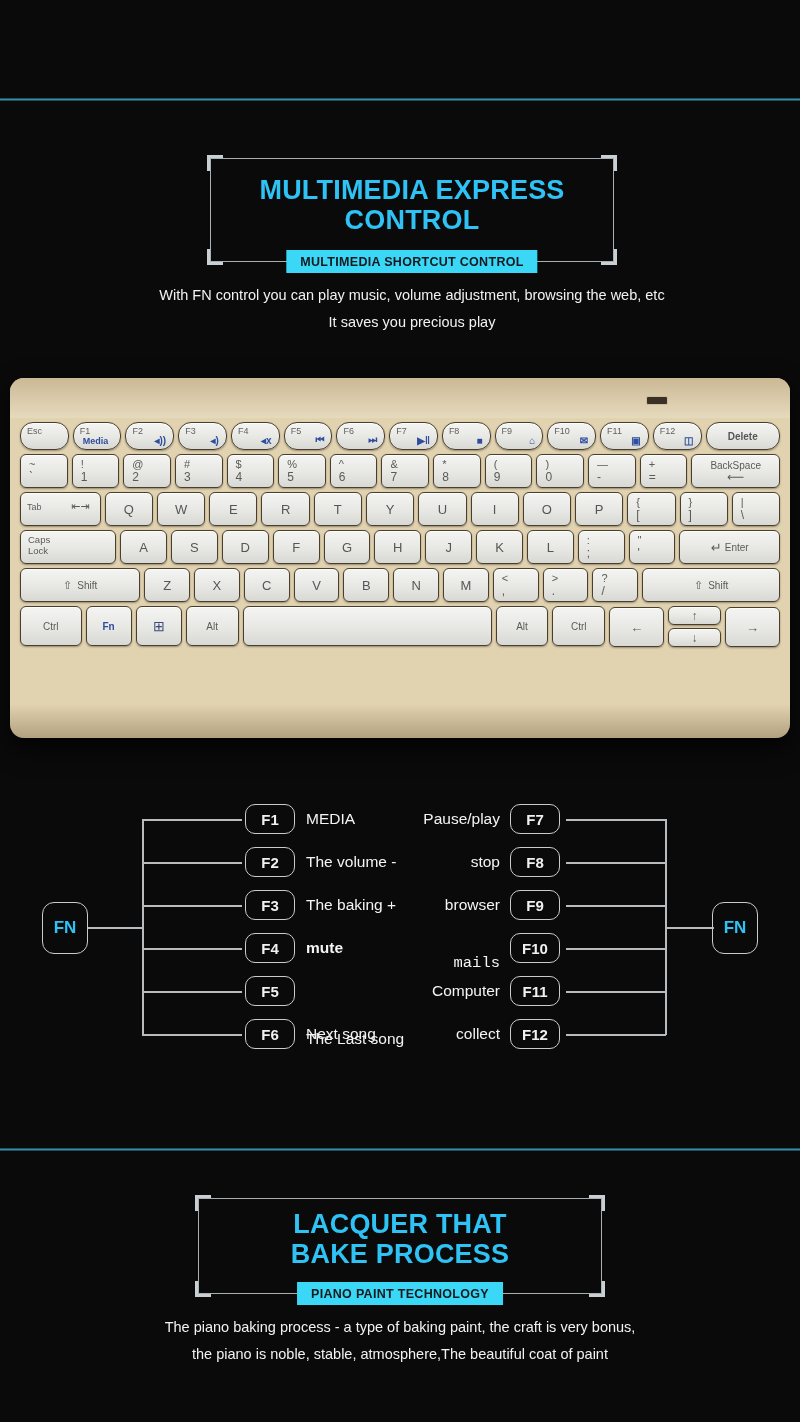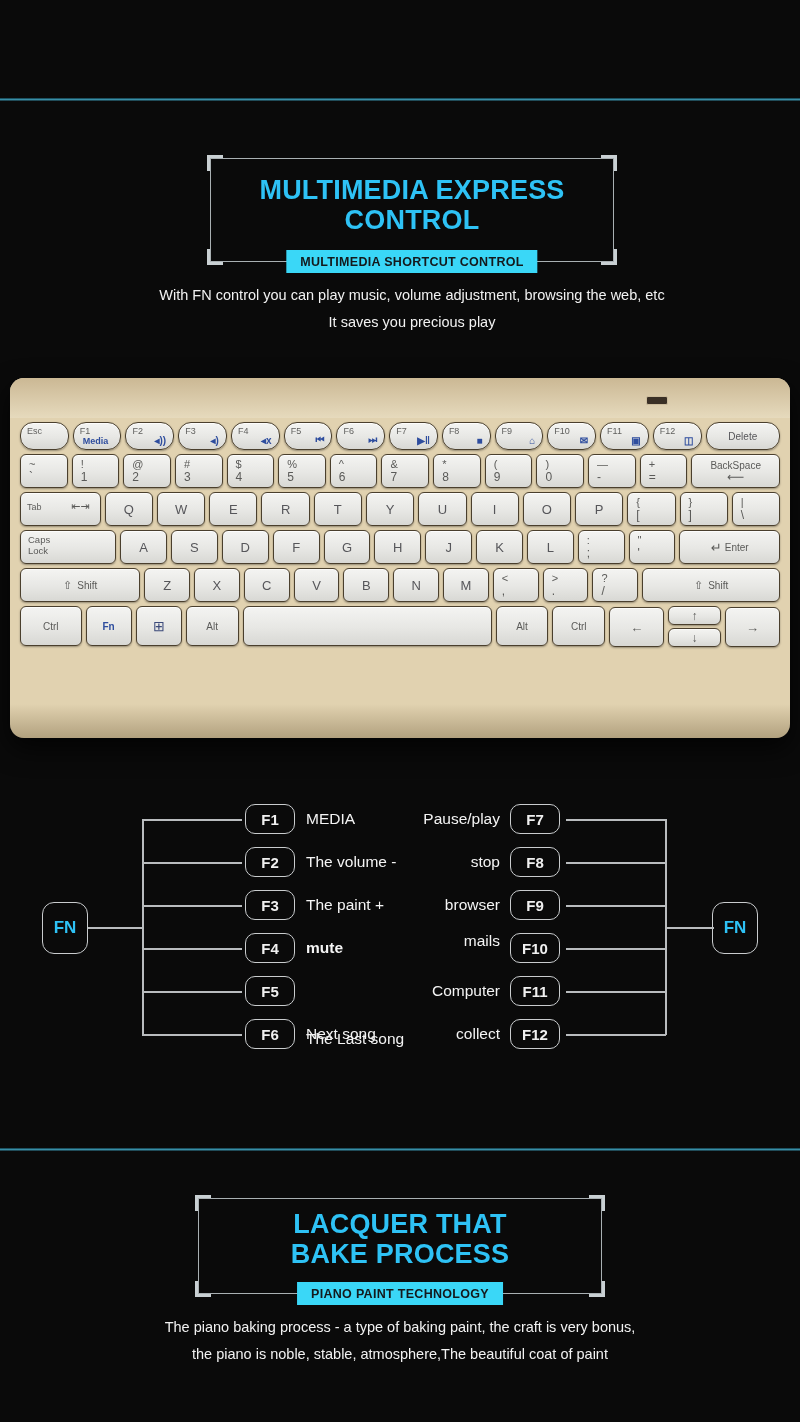--- a/index.html
+++ b/index.html
@@ -231,21 +231,21 @@
               <span class="br-lbl">✉</span>
             </div>
           <div class="key fnkey">
               <span class="tl-lbl">F11</span>
               <span class="br-lbl">▣</span>
             </div>
           <div class="key fnkey">
               <span class="tl-lbl">F12</span>
               <span class="br-lbl">◫</span>
             </div>
-          <div class="key" style="flex:1.55 1 0;">
+          <div class="key" style="flex:1.55 1 0;font-weight:bold;">
               <span class="c wide-lbl">Delete</span>
             </div>
         </div>
 
         <div class="krow">
           <div class="key">
               <span class="dual-top">~</span>
               <span class="dual-bot">`</span>
             </div>
           <div class="key">
@@ -525,21 +525,21 @@
       </div>
     <div class="fkey" style="left:245px; top:196px;">
         <span>F5</span>
       </div>
     <div class="fkey" style="left:245px; top:239px;">
         <span>F6</span>
       </div>
 
     <div class="dlabel" style="left:306px; top:30px;">MEDIA</div>
     <div class="dlabel" style="left:306px; top:73px;">The volume -</div>
-    <div class="dlabel" style="left:306px; top:116px;">The paint +</div>
+    <div class="dlabel" style="left:306px; top:116px;">The baking +</div>
     <div class="dlabel" style="left:306px; top:159px;font-weight:bold;">mute</div>
     <div class="dlabel" style="left:306px; top:202px;margin-top:48px;">The Last song</div>
     <div class="dlabel" style="left:306px; top:245px;">Next song</div>
 
     <div class="fkey" style="left:510px; top:24px;">
         <span>F7</span>
       </div>
     <div class="fkey" style="left:510px; top:67px;">
         <span>F8</span>
       </div>
@@ -552,21 +552,21 @@
     <div class="fkey" style="left:510px; top:196px;">
         <span>F11</span>
       </div>
     <div class="fkey" style="left:510px; top:239px;">
         <span>F12</span>
       </div>
 
     <div class="dlabel right" style="right:300px; top:30px;">Pause/play</div>
     <div class="dlabel right" style="right:300px; top:73px;">stop</div>
     <div class="dlabel right" style="right:300px; top:116px;">browser</div>
-    <div class="dlabel right" style="right:300px; top:152px;">mails</div>
+    <div class="dlabel right" style="right:300px; top:174px;font-family:Liberation Mono, monospace;">mails</div>
     <div class="dlabel right" style="right:300px; top:202px;">Computer</div>
     <div class="dlabel right" style="right:300px; top:245px;">collect</div>
   </div>
 
   <div class="divider mid"></div>
 
   <div class="heading-block" style="top:1198px;">
     <div class="title-frame" style="padding:10px 10px 24px 10px;">
       <span class="corner tl"></span>
       <span class="corner tr"></span>

